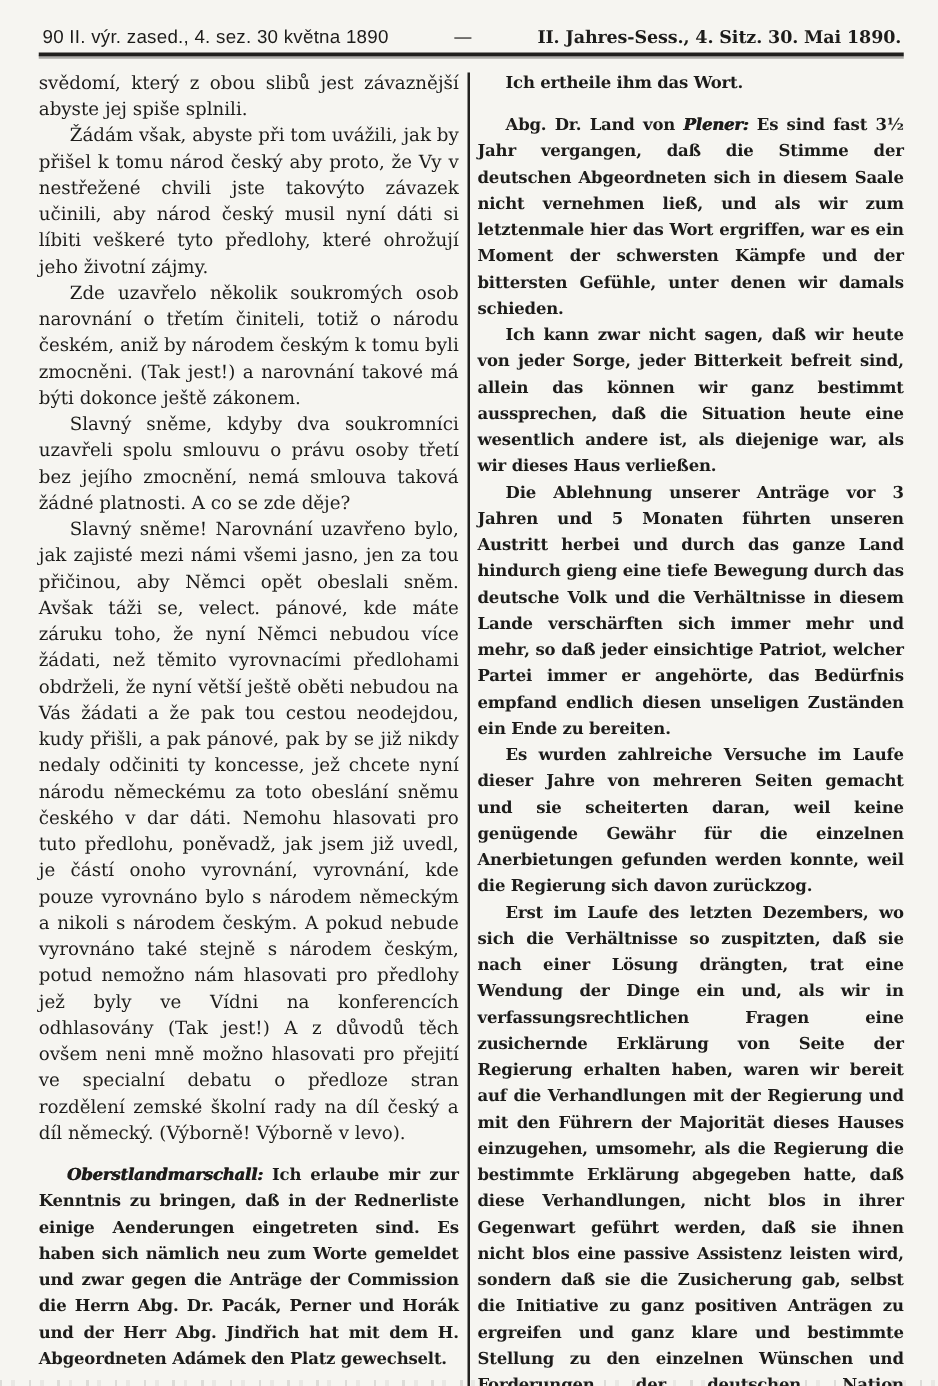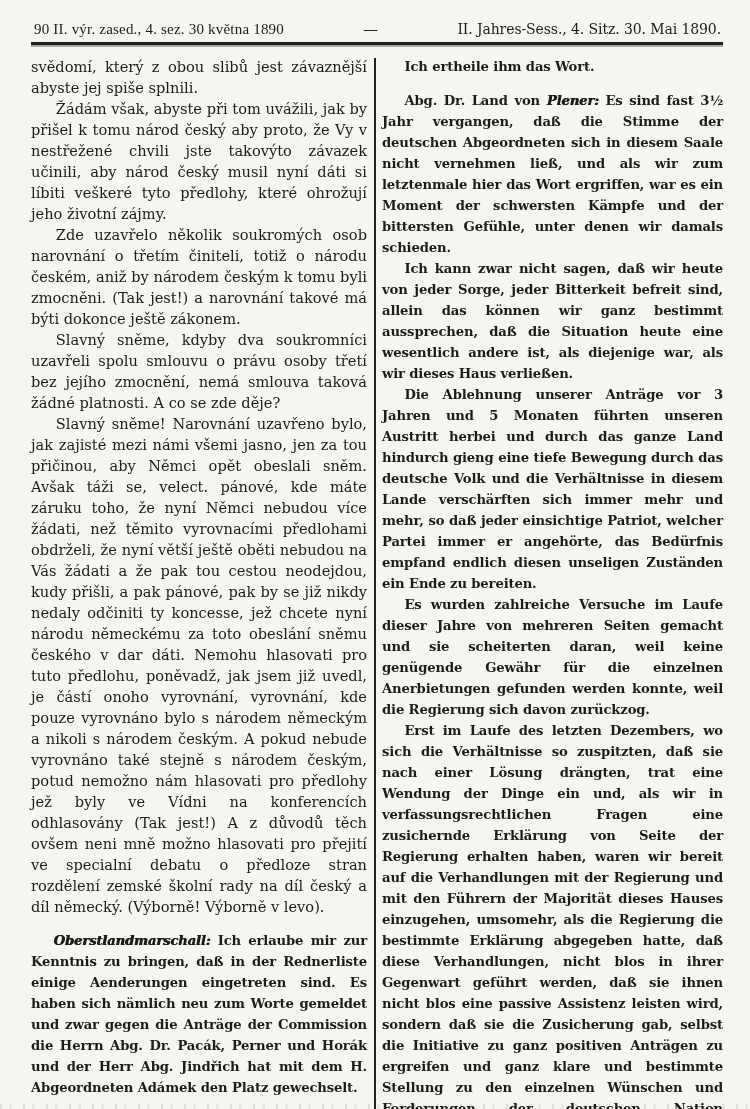--- a/index.html
+++ b/index.html
@@ -20,22 +20,22 @@
   
   .running-header{
     display:flex;
     justify-content:space-between;
     align-items:baseline;
     font-size:15px;
     letter-spacing:.2px;
     white-space:nowrap;
     padding:0 2px 0 3px;
   }
-  .running-header .hdr-left{font-family:Liberation Serif, serif;}
-  .running-header .hdr-right{font-weight:normal;font-size:14px;letter-spacing:-.1px;}
+  .running-header .hdr-left{font-family:Liberation Sans, sans-serif;}
+  .running-header .hdr-right{font-weight:bold;font-size:14px;letter-spacing:-.1px;}
   .header-rule{
     height:0;
     border-bottom:3px solid #201f1d;
     box-shadow:0 2px 0 rgba(32,31,29,.35);
     margin-top:4px;
   }
   
   .columns{
     display:flex;
     margin-top:11px;

